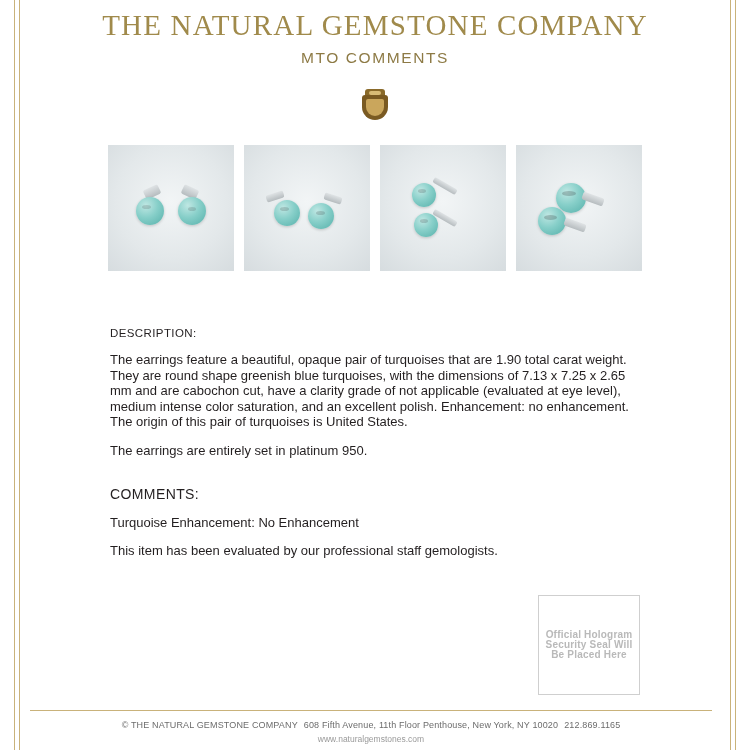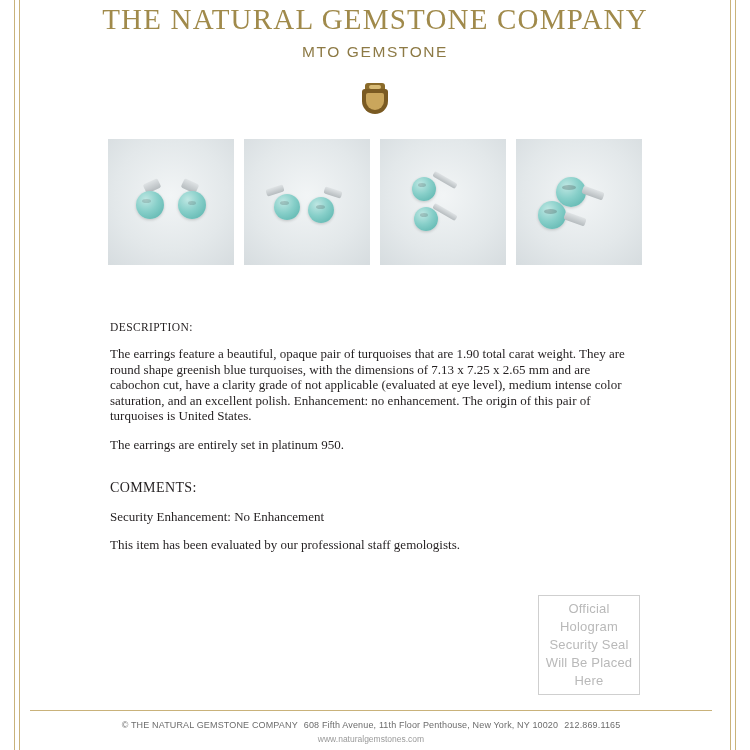--- a/index.html
+++ b/index.html
@@ -38,21 +38,21 @@
     position: absolute;
     left: 30px;
     right: 30px;
     top: 0;
     bottom: 0;
   }
 
   
   .header {
     text-align: center;
-    padding-top: 2px;
+    padding-top: 8px;
   }
   .company-title {
     font-family: "Liberation Serif", serif;
     font-size: 29px;
     letter-spacing: 1.2px;
     color: #a08a4b;
     margin: 0;
     font-weight: normal;
     line-height: 34px;
   }
@@ -156,21 +156,20 @@
     padding-right: 80px;
     font-size: 11px;
     letter-spacing: .3px;
     color: #2b2b2b;
   }
 
   
   .body-block {
     margin-top: 56px;
     padding: 0 80px 0 80px;
-    font-family: Liberation Serif, serif;
   }
   .section-label {
     font-size: 11.5px;
     letter-spacing: .4px;
     margin-bottom: 13px;
   }
   p.para {
     font-size: 13px;
     line-height: 15.6px;
     margin: 0 0 13px 0;
@@ -192,24 +191,25 @@
   .holo {
     width: 100px;
     height: 98px;
     border: 1px solid #cfcfcf;
     display: flex;
     align-items: center;
     justify-content: center;
     text-align: center;
   }
   .holo span {
-    font-size: 13px;
-    line-height: 18px;
+    font-size: 10px;
+    line-height: 10px;
     color: #b9b9b9;
     letter-spacing: .2px;
+    font-weight: bold;
   }
 
   
   .footer {
     position: absolute;
     left: 0;
     right: 8px;
     bottom: 6px;
     text-align: center;
   }
@@ -237,21 +237,21 @@
 
   <div class="rule left-outer"></div>
   <div class="rule left-inner"></div>
   <div class="rule right-inner"></div>
   <div class="rule right-outer"></div>
 
   <div class="content">
 
     <div class="header">
       <h1 class="company-title">THE NATURAL GEMSTONE COMPANY</h1>
-      <div class="doc-subtitle">MTO GEMSTONE</div>
+      <div class="doc-subtitle">MTO COMMENTS</div>
     </div>
 
     <div class="crest-wrap">
       <div class="crest">
         <div class="crown"></div>
         <div class="shield"></div>
         <div class="shield-inner"></div>
       </div>
     </div>
 
@@ -299,21 +299,21 @@
 
     </div>
 
 
     <div class="body-block">
       <div class="section-label">DESCRIPTION:</div>
       <p class="para">The earrings feature a beautiful, opaque pair of turquoises that are 1.90 total carat weight. They are round shape greenish blue turquoises, with the dimensions of 7.13 x 7.25 x 2.65 mm and are cabochon cut, have a clarity grade of not applicable (evaluated at eye level), medium intense color saturation, and an excellent polish. Enhancement: no enhancement. The origin of this pair of turquoises is United States.</p>
       <p class="para">The earrings are entirely set in platinum 950.</p>
 
       <div class="comments-label">COMMENTS:</div>
-      <p class="para">Security Enhancement: No Enhancement</p>
+      <p class="para">Turquoise Enhancement: No Enhancement</p>
       <p class="para">This item has been evaluated by our professional staff gemologists.</p>
     </div>
 
     <div class="holo-wrap">
       <div class="holo">
         <span>Official Hologram Security Seal Will Be Placed Here</span>
       </div>
     </div>
 
     <div class="footer">

